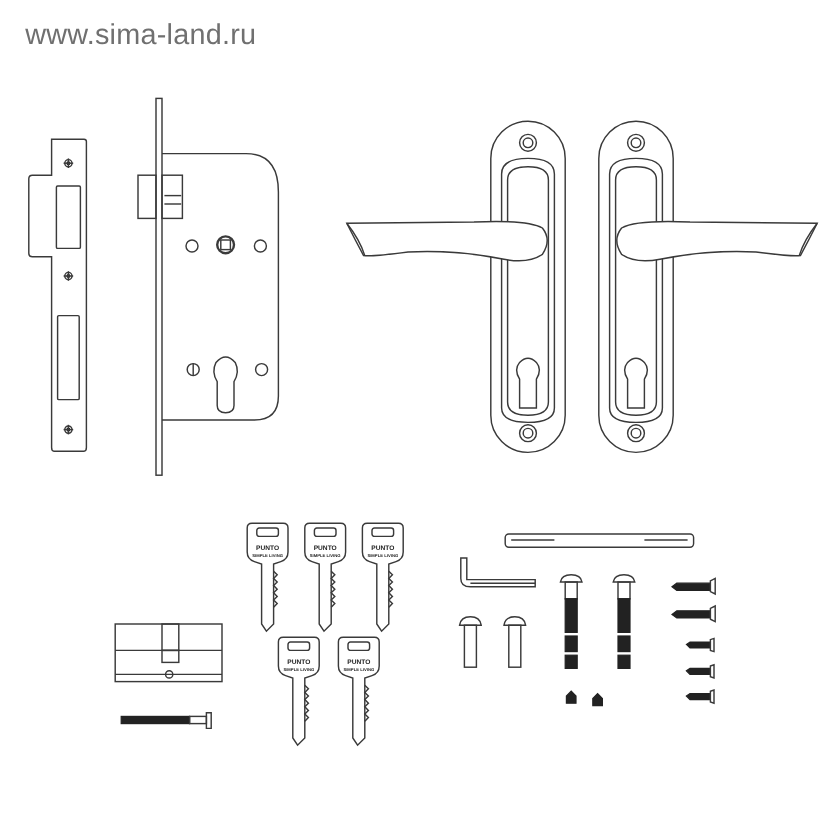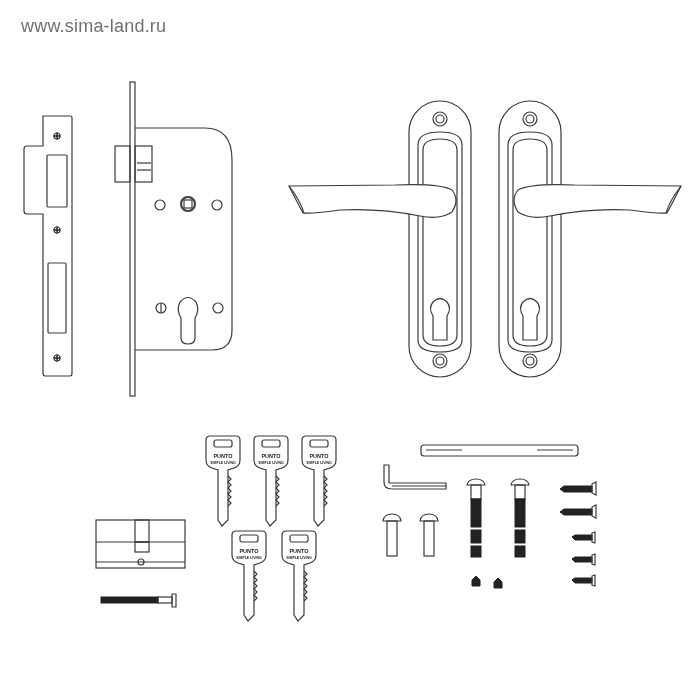--- a/index.html
+++ b/index.html
@@ -1,17 +1,17 @@
 <!DOCTYPE html>
 <html><head>
   <meta charset="utf-8">
   <style>
     html,body{margin:0;padding:0;background:#ffffff;}
     body{width:700px;height:700px;position:relative;overflow:hidden;font-family:"Liberation Sans",sans-serif;}
-    .watermark{position:absolute;left:21px;top:16px;font-size:18px;color:#707070;letter-spacing:0.2px;font-family:"Liberation Sans",sans-serif;}
+    .watermark{position:absolute;left:21px;top:16px;font-size:24px;color:#707070;letter-spacing:0.2px;font-family:"Liberation Sans",sans-serif;}
     svg.drawing{position:absolute;left:0;top:0;}
     .ln{fill:none;stroke:#3a3a3a;stroke-width:1.2;}
     .ln2{fill:#fff;stroke:#3a3a3a;stroke-width:1.2;}
     .blk{fill:#222;stroke:#222;stroke-width:1;}
     .keytxt{font-family:"Liberation Sans",sans-serif;font-weight:bold;fill:#222;}
   </style>
 </head>
 <body>
 
 <div class="watermark">www.sima-land.ru</div>

